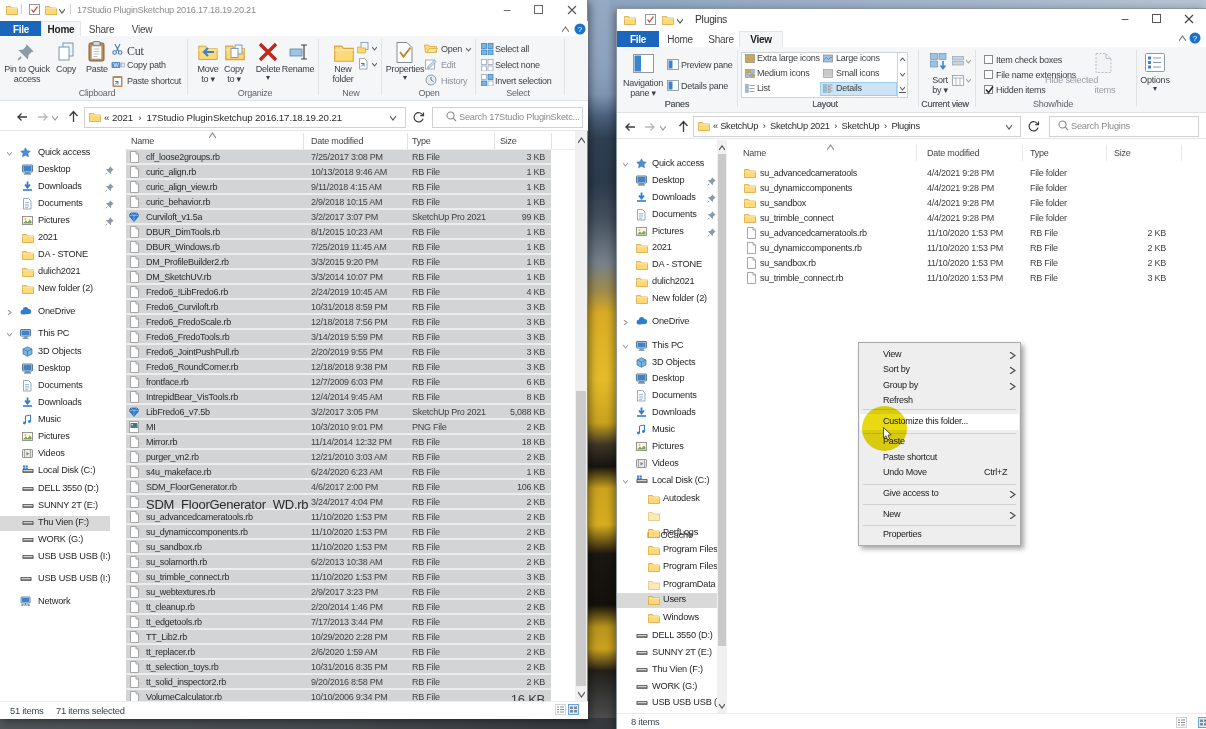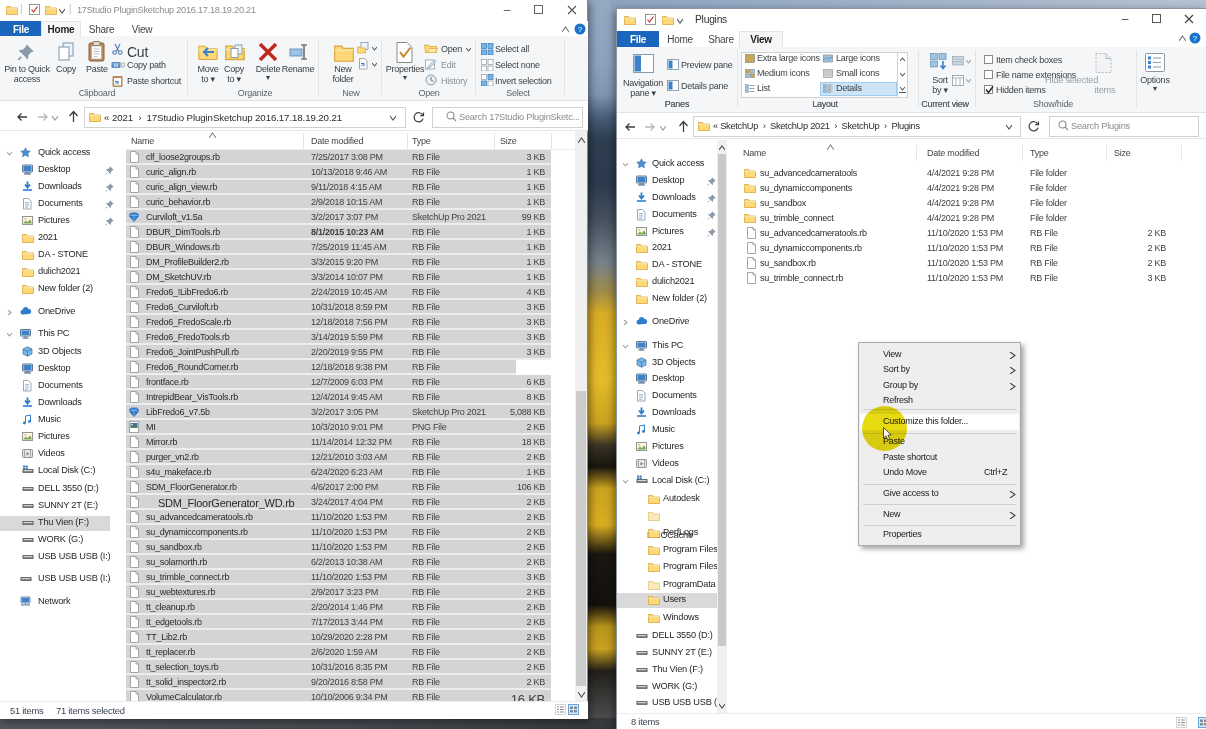--- a/index.html
+++ b/index.html
@@ -74,21 +74,21 @@
       <rect x="5" y="0.5" width="7" height="4" rx="1" fill="#d8d8d8" stroke="#8a6138" stroke-width="0.8"></rect>
       <rect x="3.5" y="5" width="10" height="13" fill="#fff" stroke="#aaa" stroke-width="0.7"></rect>
       <path d="M5.5 8 h6 M5.5 10.5 h6 M5.5 13 h6 M5.5 15.5 h4" stroke="#b0b0b0" stroke-width="0.8"></path>
     </svg>
 <div style="position:absolute;left:37px;top:64px;width:120px;text-align:center;font-size:9.0px;letter-spacing:-0.25px;color:#3b3f42;white-space:nowrap">Paste</div>
 <svg style="position:absolute;left:111px;top:43px" width="13" height="12" viewBox="0 0 13 12">
       <path d="M4 1 l3.5 7 M9 1 L5.5 8" stroke="#4a7ab0" stroke-width="1.1" fill="none"></path>
       <circle cx="3.6" cy="9.5" r="1.8" fill="none" stroke="#4a7ab0" stroke-width="1.1"></circle>
       <circle cx="9.2" cy="9.5" r="1.8" fill="none" stroke="#4a7ab0" stroke-width="1.1"></circle>
     </svg>
-<div style="position:absolute;left:127px;top:44px;font-size:14px;color:#3b3f42;white-space:nowrap;letter-spacing:-0.25px;">Cut</div>
+<div style="position:absolute;left:127px;top:44px;font-size:12px;color:#3b3f42;white-space:nowrap;letter-spacing:-0.25px;font-family:Liberation Serif, serif;">Cut</div>
 <svg style="position:absolute;left:111px;top:60px" width="14" height="10" viewBox="0 0 14 10">
       <rect x="0.5" y="2" width="9" height="6" rx="1" fill="#5b8dc9"></rect>
       <text x="5" y="7" font-size="5.5" fill="#fff" text-anchor="middle">W</text>
       <rect x="10.5" y="3" width="3" height="4" fill="#e8e8e8" stroke="#999" stroke-width="0.6"></rect>
     </svg>
 <div style="position:absolute;left:127px;top:60px;font-size:9.0px;color:#3b3f42;white-space:nowrap;letter-spacing:-0.25px;">Copy path</div>
 <svg style="position:absolute;left:112px;top:75px" width="11" height="12" viewBox="0 0 11 12">
       <rect x="0.5" y="1" width="10" height="11" rx="1" fill="#b98a5a"></rect>
       <rect x="2" y="3" width="7" height="7.5" fill="#fff"></rect>
       <path d="M3 9.5 l3-3 m0 3 v-3 h-3" stroke="#2f6db8" stroke-width="0.9" fill="none"></path>
@@ -293,21 +293,21 @@
       <div style="position:absolute;left:286px;top:2px;font-size:9.0px;color:#3f3f3f;white-space:nowrap;letter-spacing:-0.25px;">SketchUp Pro 2021</div>
       <div style="position:absolute;left:339px;top:2px;font-size:9.0px;color:#3f3f3f;white-space:nowrap;width:80px;text-align:right;letter-spacing:-0.25px;">99 KB</div>
     </div>
 <div class="abs" style="left:126px;top:225px;width:425px;height:15px;overflow:hidden;background:#ededed;">
       <div style="position:absolute;left:0;top:0;width:425px;height:13px;background:#d3d4d6;"></div>
       <svg style="position:absolute;left:3px;top:1px" width="10" height="12" viewBox="0 0 10 12">
         <path d="M1.5 0.5 h5.5 l2.5 2.5 v8.5 h-8 z" fill="#fff" stroke="#9d9d9d" stroke-width="0.9"></path>
         <path d="M7 0.5 v2.5 h2.5" fill="none" stroke="#9d9d9d" stroke-width="0.9"></path>
       </svg>
       <div style="position:absolute;left:20px;top:2px;font-size:9.0px;color:#2b2b2b;white-space:nowrap;letter-spacing:-0.25px;">DBUR_DimTools.rb</div>
-      <div style="position:absolute;left:185px;top:2px;font-size:9.0px;color:#3f3f3f;white-space:nowrap;letter-spacing:-0.25px;font-weight:bold;">8/1/2015 10:23 AM</div>
+      <div style="position:absolute;left:185px;top:2px;font-size:9.0px;color:#3f3f3f;white-space:nowrap;letter-spacing:-0.25px;">8/1/2015 10:23 AM</div>
       <div style="position:absolute;left:286px;top:2px;font-size:9.0px;color:#3f3f3f;white-space:nowrap;letter-spacing:-0.25px;">RB File</div>
       <div style="position:absolute;left:339px;top:2px;font-size:9.0px;color:#3f3f3f;white-space:nowrap;width:80px;text-align:right;letter-spacing:-0.25px;">1 KB</div>
     </div>
 <div class="abs" style="left:126px;top:240px;width:425px;height:15px;overflow:hidden;background:#ededed;">
       <div style="position:absolute;left:0;top:0;width:425px;height:13px;background:#d3d4d6;"></div>
       <svg style="position:absolute;left:3px;top:1px" width="10" height="12" viewBox="0 0 10 12">
         <path d="M1.5 0.5 h5.5 l2.5 2.5 v8.5 h-8 z" fill="#fff" stroke="#9d9d9d" stroke-width="0.9"></path>
         <path d="M7 0.5 v2.5 h2.5" fill="none" stroke="#9d9d9d" stroke-width="0.9"></path>
       </svg>
       <div style="position:absolute;left:20px;top:2px;font-size:9.0px;color:#2b2b2b;white-space:nowrap;letter-spacing:-0.25px;">DBUR_Windows.rb</div>
@@ -385,21 +385,21 @@
       <div style="position:absolute;left:0;top:0;width:425px;height:13px;background:#d3d4d6;"></div>
       <svg style="position:absolute;left:3px;top:1px" width="10" height="12" viewBox="0 0 10 12">
         <path d="M1.5 0.5 h5.5 l2.5 2.5 v8.5 h-8 z" fill="#fff" stroke="#9d9d9d" stroke-width="0.9"></path>
         <path d="M7 0.5 v2.5 h2.5" fill="none" stroke="#9d9d9d" stroke-width="0.9"></path>
       </svg>
       <div style="position:absolute;left:20px;top:2px;font-size:9.0px;color:#2b2b2b;white-space:nowrap;letter-spacing:-0.25px;">Fredo6_JointPushPull.rb</div>
       <div style="position:absolute;left:185px;top:2px;font-size:9.0px;color:#3f3f3f;white-space:nowrap;letter-spacing:-0.25px;">2/20/2019 9:55 PM</div>
       <div style="position:absolute;left:286px;top:2px;font-size:9.0px;color:#3f3f3f;white-space:nowrap;letter-spacing:-0.25px;">RB File</div>
       <div style="position:absolute;left:339px;top:2px;font-size:9.0px;color:#3f3f3f;white-space:nowrap;width:80px;text-align:right;letter-spacing:-0.25px;">3 KB</div>
     </div>
-<div class="abs" style="left:126px;top:360px;width:390px;height:15px;overflow:hidden;background:#ededed;">
+<div class="abs" style="left:126px;top:360px;width:425px;height:15px;overflow:hidden;background:#ededed;">
       <div style="position:absolute;left:0;top:0;width:425px;height:13px;background:#d3d4d6;"></div>
       <svg style="position:absolute;left:3px;top:1px" width="10" height="12" viewBox="0 0 10 12">
         <path d="M1.5 0.5 h5.5 l2.5 2.5 v8.5 h-8 z" fill="#fff" stroke="#9d9d9d" stroke-width="0.9"></path>
         <path d="M7 0.5 v2.5 h2.5" fill="none" stroke="#9d9d9d" stroke-width="0.9"></path>
       </svg>
       <div style="position:absolute;left:20px;top:2px;font-size:9.0px;color:#2b2b2b;white-space:nowrap;letter-spacing:-0.25px;">Fredo6_RoundCorner.rb</div>
       <div style="position:absolute;left:185px;top:2px;font-size:9.0px;color:#3f3f3f;white-space:nowrap;letter-spacing:-0.25px;">12/18/2018 9:38 PM</div>
       <div style="position:absolute;left:286px;top:2px;font-size:9.0px;color:#3f3f3f;white-space:nowrap;letter-spacing:-0.25px;">RB File</div>
       <div style="position:absolute;left:339px;top:2px;font-size:9.0px;color:#3f3f3f;white-space:nowrap;width:80px;text-align:right;letter-spacing:-0.25px;">3 KB</div>
     </div>
@@ -492,21 +492,21 @@
       <div style="position:absolute;left:185px;top:2px;font-size:9.0px;color:#3f3f3f;white-space:nowrap;letter-spacing:-0.25px;">4/6/2017 2:00 PM</div>
       <div style="position:absolute;left:286px;top:2px;font-size:9.0px;color:#3f3f3f;white-space:nowrap;letter-spacing:-0.25px;">RB File</div>
       <div style="position:absolute;left:339px;top:2px;font-size:9.0px;color:#3f3f3f;white-space:nowrap;width:80px;text-align:right;letter-spacing:-0.25px;">106 KB</div>
     </div>
 <div class="abs" style="left:126px;top:495px;width:425px;height:15px;overflow:hidden;background:#ededed;">
       <div style="position:absolute;left:0;top:0;width:425px;height:13px;background:#d3d4d6;"></div>
       <svg style="position:absolute;left:3px;top:1px" width="10" height="12" viewBox="0 0 10 12">
         <path d="M1.5 0.5 h5.5 l2.5 2.5 v8.5 h-8 z" fill="#fff" stroke="#9d9d9d" stroke-width="0.9"></path>
         <path d="M7 0.5 v2.5 h2.5" fill="none" stroke="#9d9d9d" stroke-width="0.9"></path>
       </svg>
-      <div style="position:absolute;left:32px;top:2px;font-size:11px;color:#2b2b2b;white-space:nowrap;letter-spacing:-0.25px;">SDM_FloorGenerator_WD.rb</div>
+      <div style="position:absolute;left:20px;top:2px;font-size:13px;color:#2b2b2b;white-space:nowrap;letter-spacing:-0.25px;">SDM_FloorGenerator_WD.rb</div>
       <div style="position:absolute;left:185px;top:2px;font-size:9.0px;color:#3f3f3f;white-space:nowrap;letter-spacing:-0.25px;">3/24/2017 4:04 PM</div>
       <div style="position:absolute;left:286px;top:2px;font-size:9.0px;color:#3f3f3f;white-space:nowrap;letter-spacing:-0.25px;">RB File</div>
       <div style="position:absolute;left:339px;top:2px;font-size:9.0px;color:#3f3f3f;white-space:nowrap;width:80px;text-align:right;letter-spacing:-0.25px;">2 KB</div>
     </div>
 <div class="abs" style="left:126px;top:510px;width:425px;height:15px;overflow:hidden;background:#ededed;">
       <div style="position:absolute;left:0;top:0;width:425px;height:13px;background:#d3d4d6;"></div>
       <svg style="position:absolute;left:3px;top:1px" width="10" height="12" viewBox="0 0 10 12">
         <path d="M1.5 0.5 h5.5 l2.5 2.5 v8.5 h-8 z" fill="#fff" stroke="#9d9d9d" stroke-width="0.9"></path>
         <path d="M7 0.5 v2.5 h2.5" fill="none" stroke="#9d9d9d" stroke-width="0.9"></path>
       </svg>

